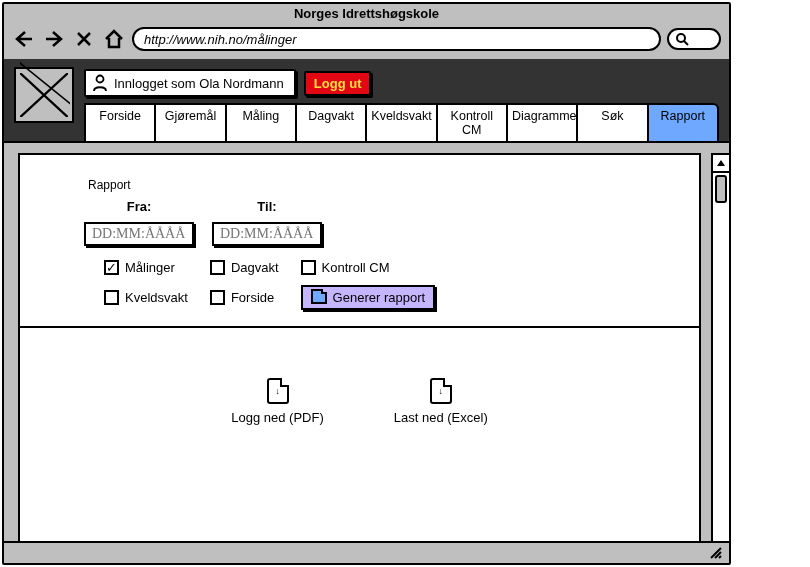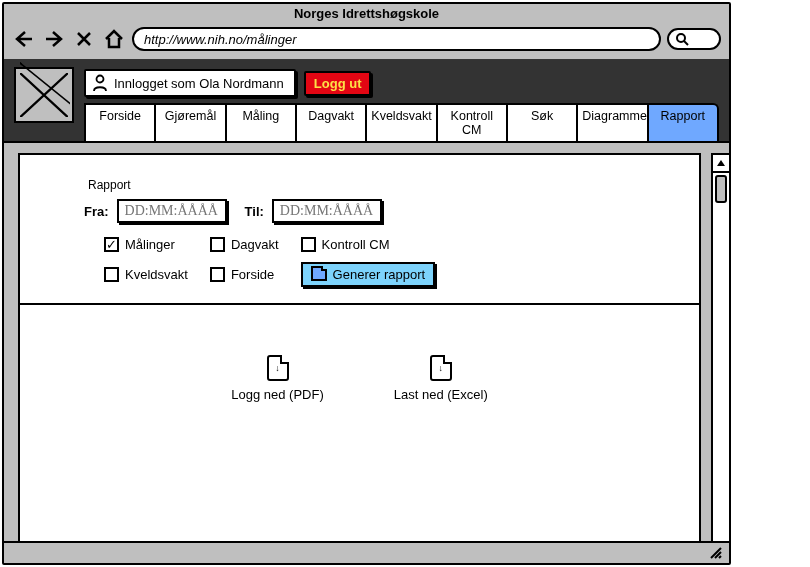--- a/index.html
+++ b/index.html
@@ -35,30 +35,30 @@
 .tab.rightmost { border-top-right-radius: 6px; }
 
 .content-area { flex: 1; display: flex; background: #bfbfbf; padding: 10px 0 0 14px; position: relative; overflow: hidden; }
 
 .page { flex: 1; background: #fff; border: 2px solid #000; border-bottom: none; margin-right: 10px; padding: 12px 60px 0 60px; position: relative; }
 
 .fieldset { position: relative; padding: 0; }
 .legend { position: relative; top: 8px; left: 4px; background: #fff; padding: 0 4px; font-size: 12px; display: inline-block; z-index: 2; }
 
 .filter-row { display: flex; align-items: center; flex-wrap: wrap; gap: 14px 18px; padding: 14px 4px 10px 4px; }
-.date-group { display: flex; align-items: center; gap: 8px; }
+.date-group { display: flex; align-items: center; gap: 8px; flex-direction: column; }
 .date-group label { font-size: 13px; font-weight: bold; }
 .date-input { border: 2.5px solid #000; padding: 2px 6px; font-size: 14px; font-family: Liberation Serif, serif; width: 110px; box-shadow: 2px 2px 0 #000; }
 
 .checks { display: grid; grid-template-columns: repeat(3, auto); gap: 10px 22px; margin-left: 20px; }
 .chk { display: flex; align-items: center; gap: 6px; font-size: 13px; text-align: right; }
 .chk-box { width: 15px; height: 15px; border: 2px solid #000; background: #fff; display: flex; align-items: center; justify-content: center; flex-shrink: 0; }
 .chk-box.checked::after { content: "✓"; font-size: 13px; line-height: 1; }
 
-.gen-btn { grid-column: 3; background: #7dd3fc; border: 2px solid #000; padding: 3px 8px; font-size: 13px; display: flex; align-items: center; gap: 6px; cursor: pointer; box-shadow: 2px 2px 0 #000; }
+.gen-btn { grid-column: 3; background: #c4b5fd; border: 2px solid #000; padding: 3px 8px; font-size: 13px; display: flex; align-items: center; gap: 6px; cursor: pointer; box-shadow: 2px 2px 0 #000; }
 .folder-icon { width: 16px; height: 12px; border: 2px solid #000; position: relative; background: #6fa8ff; }
 .folder-icon::before { content: ""; position: absolute; top: -5px; left: -2px; width: 8px; height: 3px; border: 2px solid #000; border-bottom: none; background: #6fa8ff; }
 
 .divider { border: none; border-top: 2px solid #000; margin: 6px -60px 0 -60px; }
 
 .downloads { display: flex; justify-content: center; gap: 70px; margin-top: 50px; }
 .dl { display: flex; flex-direction: column; align-items: center; gap: 6px; font-size: 13px; cursor: pointer; }
 .file-icon { width: 22px; height: 26px; border: 2px solid #000; border-radius: 3px; position: relative; display: flex; align-items: center; justify-content: center; font-size: 9px; }
 .file-icon::before { content: ""; position: absolute; top: -2px; right: -2px; width: 7px; height: 7px; border-left: 2px solid #000; border-bottom: 2px solid #000; background: #fff; }
 
@@ -125,22 +125,22 @@
         </div>
         <div class="logout-btn">Logg ut</div>
       </div>
       <div class="tabs">
         <div class="tab">Forside</div>
         <div class="tab">Gjøremål</div>
         <div class="tab">Måling</div>
         <div class="tab">Dagvakt</div>
         <div class="tab">Kveldsvakt</div>
         <div class="tab">Kontroll CM</div>
+        <div class="tab">Diagrammer</div>
         <div class="tab">Søk</div>
-        <div class="tab">Diagrammer</div>
         <div class="tab active rightmost">Rapport</div>
       </div>
     </div>
   </div>
 
   <div class="content-area">
     <div class="page">
       <div class="fieldset">
         <span class="legend">Rapport</span>
 

